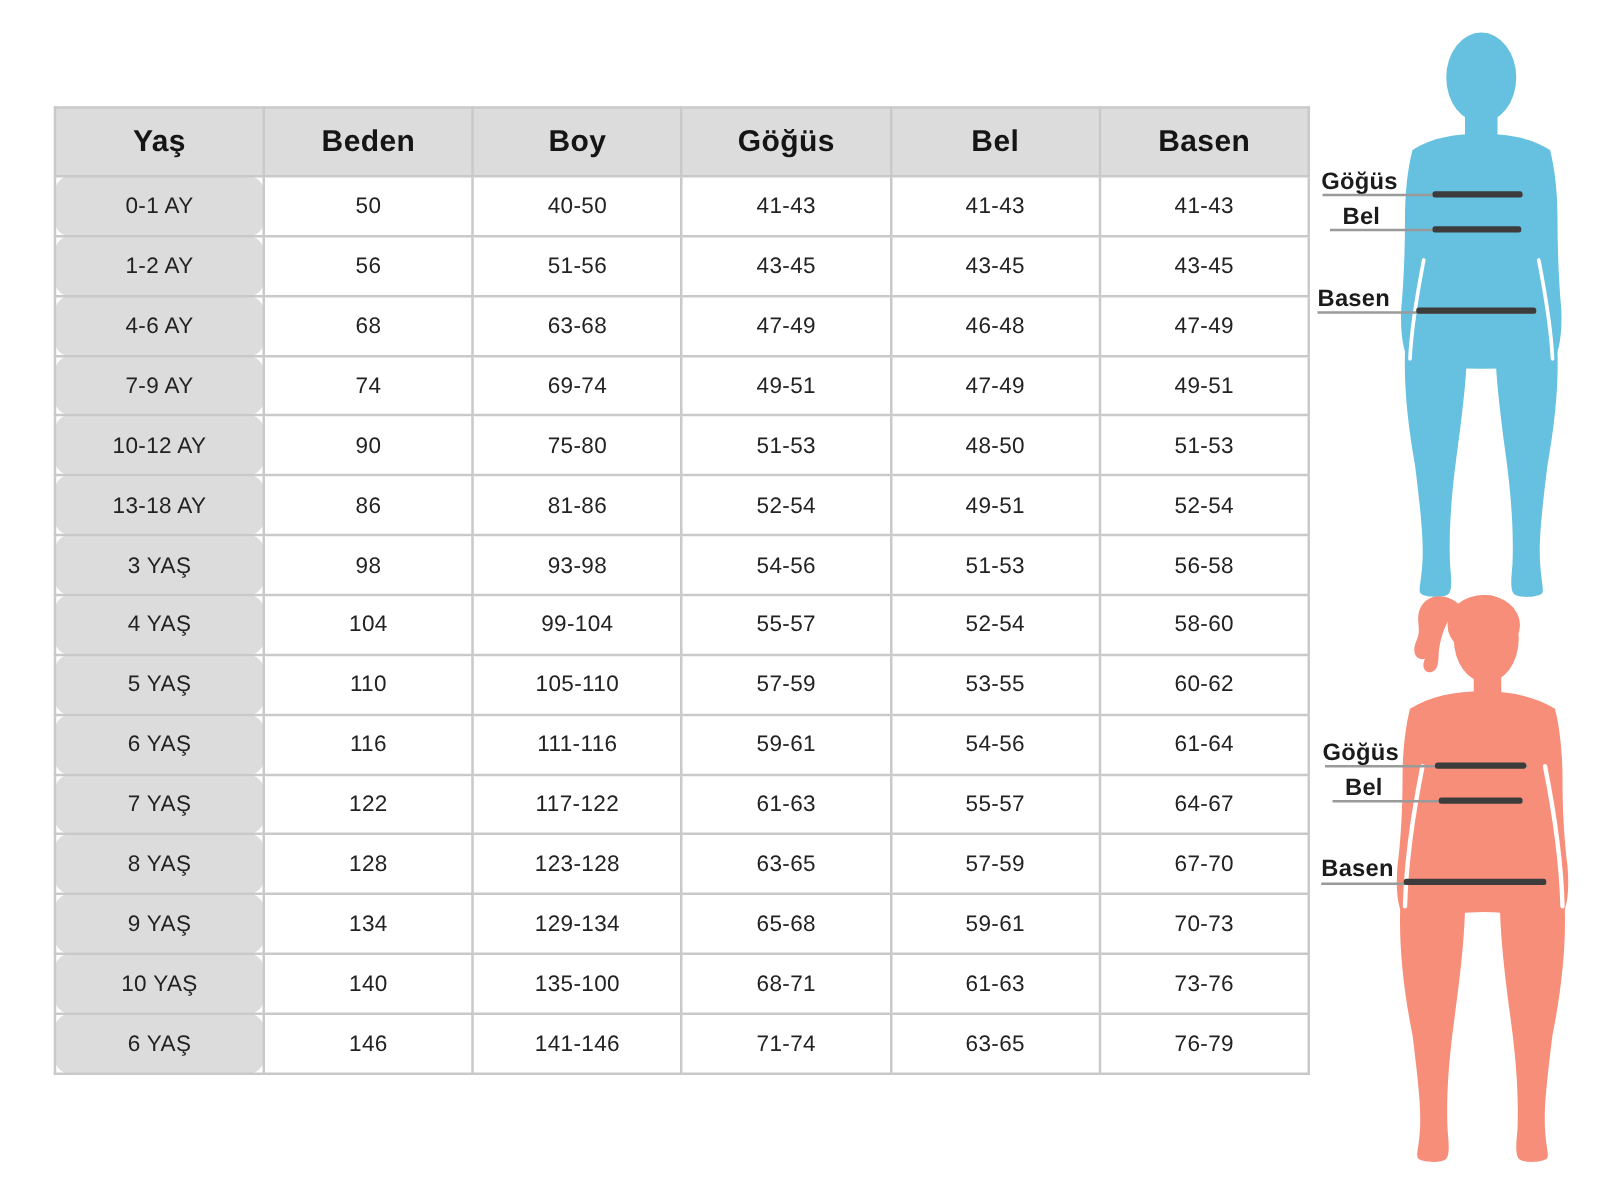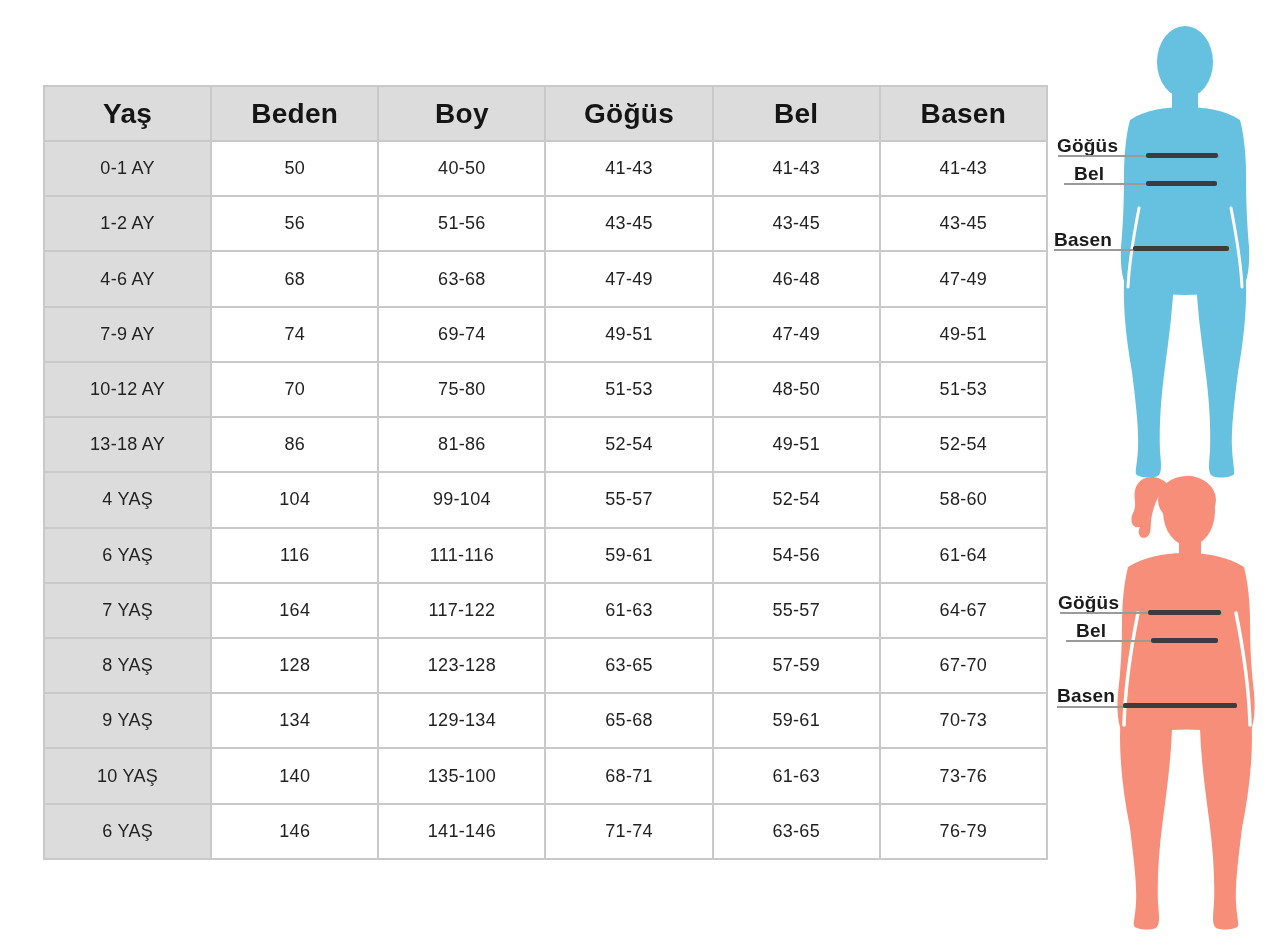--- a/index.html
+++ b/index.html
@@ -11,26 +11,26 @@
   table.size-table{
     position:absolute;left:43px;top:85px;width:1005px;height:775px;
     border-collapse:collapse;table-layout:fixed;
   }
   table.size-table th,table.size-table td{
     border:2px solid var(--c-border,#c9c9c9);
     text-align:center;vertical-align:middle;padding:0;
   }
   table.size-table th{
     background:var(--c-graybg,#dcdcdc);
-    font-size:28px;font-weight:bold;color:#151515;height:53px;letter-spacing:.3px;
+    font-size:24px;font-weight:bold;color:#151515;height:53px;letter-spacing:.3px;
   }
   table.size-table td{
     background:#ffffff;font-size:18px;color:#222;letter-spacing:.3px;
   }
-  table.size-table td:first-child{background:var(--c-graybg,#dcdcdc);}
+  table.size-table td:first-child{background:var(--c-graybg,#dcdcdc);border-radius:12px;}
   
   .fig{position:absolute;}
   .fig svg{display:block;}
   .m-label{
     position:absolute;font-weight:bold;font-size:19px;color:#1b1b1b;
     letter-spacing:.2px;white-space:nowrap;line-height:1;
   }
   .m-thin{position:absolute;height:2px;background:var(--c-thin,#9a9a9a);}
   .m-thick{position:absolute;height:5px;background:var(--c-thick,#3c3c3c);border-radius:2px;}
 </style>
@@ -78,53 +78,69 @@
         <tr>
           <td>7-9 AY</td>
           <td>74</td>
           <td>69-74</td>
           <td>49-51</td>
           <td>47-49</td>
           <td>49-51</td>
         </tr>
         <tr>
           <td>10-12 AY</td>
-          <td>70</td>
+          <td>90</td>
           <td>75-80</td>
           <td>51-53</td>
           <td>48-50</td>
           <td>51-53</td>
         </tr>
         <tr>
           <td>13-18 AY</td>
           <td>86</td>
           <td>81-86</td>
           <td>52-54</td>
           <td>49-51</td>
           <td>52-54</td>
         </tr>
         <tr>
+          <td>3 YAŞ</td>
+          <td>98</td>
+          <td>93-98</td>
+          <td>54-56</td>
+          <td>51-53</td>
+          <td>56-58</td>
+        </tr>
+        <tr>
           <td>4 YAŞ</td>
           <td>104</td>
           <td>99-104</td>
           <td>55-57</td>
           <td>52-54</td>
           <td>58-60</td>
         </tr>
         <tr>
+          <td>5 YAŞ</td>
+          <td>110</td>
+          <td>105-110</td>
+          <td>57-59</td>
+          <td>53-55</td>
+          <td>60-62</td>
+        </tr>
+        <tr>
           <td>6 YAŞ</td>
           <td>116</td>
           <td>111-116</td>
           <td>59-61</td>
           <td>54-56</td>
           <td>61-64</td>
         </tr>
         <tr>
           <td>7 YAŞ</td>
-          <td>164</td>
+          <td>122</td>
           <td>117-122</td>
           <td>61-63</td>
           <td>55-57</td>
           <td>64-67</td>
         </tr>
         <tr>
           <td>8 YAŞ</td>
           <td>128</td>
           <td>123-128</td>
           <td>63-65</td>

